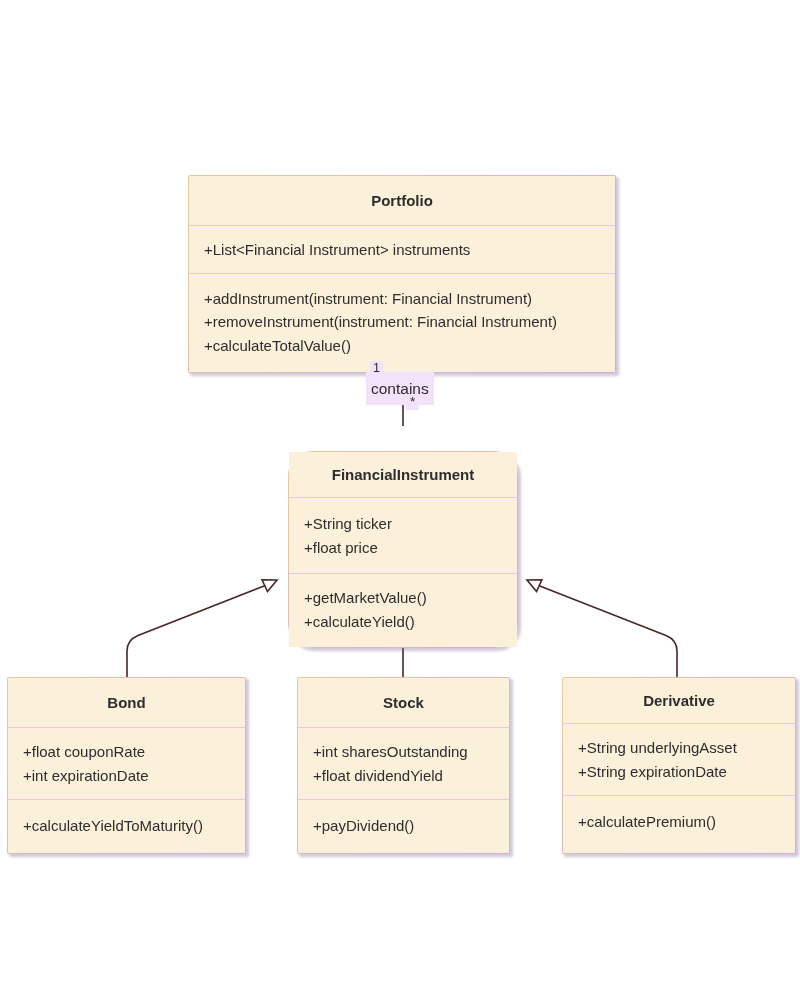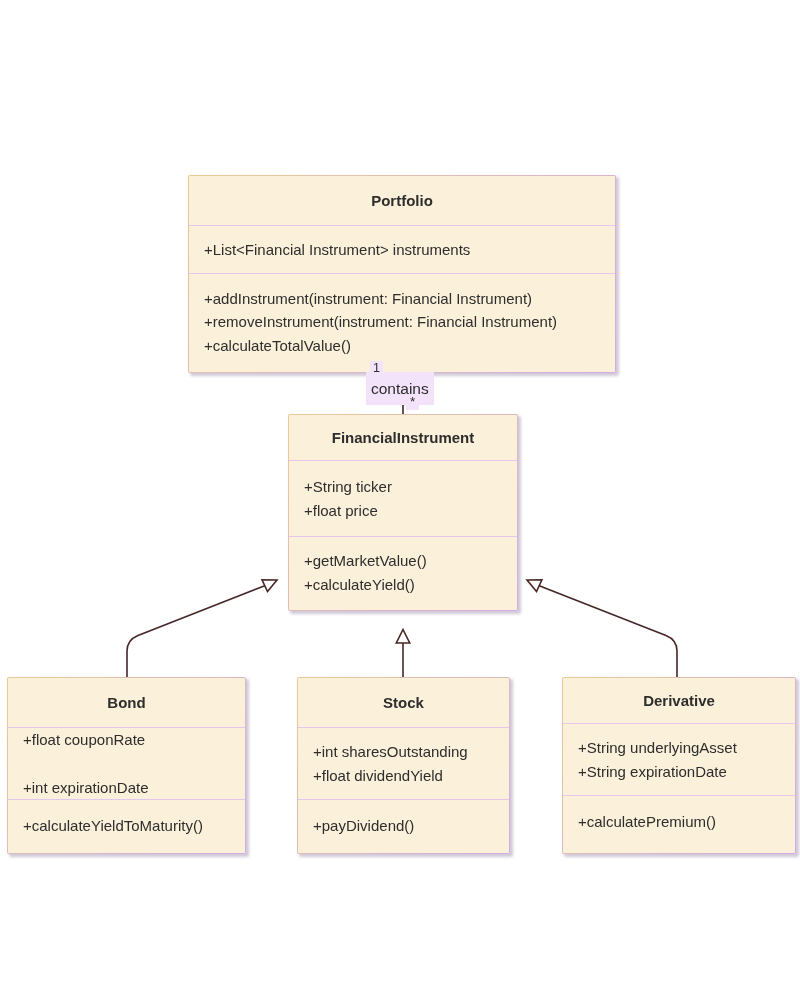--- a/index.html
+++ b/index.html
@@ -80,38 +80,38 @@
         <div class="uml-line">+List&lt;Financial Instrument&gt; instruments</div>
       </div>
       <div class="uml-sec" style="height:96px;">
         <div class="uml-line">+addInstrument(instrument: Financial Instrument)</div>
         <div class="uml-line">+removeInstrument(instrument: Financial Instrument)</div>
         <div class="uml-line">+calculateTotalValue()</div>
       </div>
     </div>
   </div>
 
-  <div class="uml-class" style="left:288px;top:414px;width:228px;height:195px;">
+  <div class="uml-class" style="left:288px;top:451px;width:228px;height:195px;border-radius:24px;">
     <div class="uml-inner">
       <div class="uml-title" style="height:46px;">FinancialInstrument</div>
       <div class="uml-sec mid" style="height:76px;">
         <div class="uml-line">+String ticker</div>
         <div class="uml-line">+float price</div>
       </div>
       <div class="uml-sec" style="height:71px;">
         <div class="uml-line">+getMarketValue()</div>
         <div class="uml-line">+calculateYield()</div>
       </div>
     </div>
   </div>
 
   <div class="uml-class" style="left:7px;top:677px;width:237px;height:175px;">
     <div class="uml-inner">
       <div class="uml-title" style="height:50px;">Bond</div>
-      <div class="uml-sec mid" style="height:72px;justify-content:space-between;">
+      <div class="uml-sec mid" style="height:72px;">
         <div class="uml-line">+float couponRate</div>
         <div class="uml-line">+int expirationDate</div>
       </div>
       <div class="uml-sec" style="height:51px;">
         <div class="uml-line">+calculateYieldToMaturity()</div>
       </div>
     </div>
   </div>
 
   <div class="uml-class" style="left:297px;top:677px;width:211px;height:175px;">

